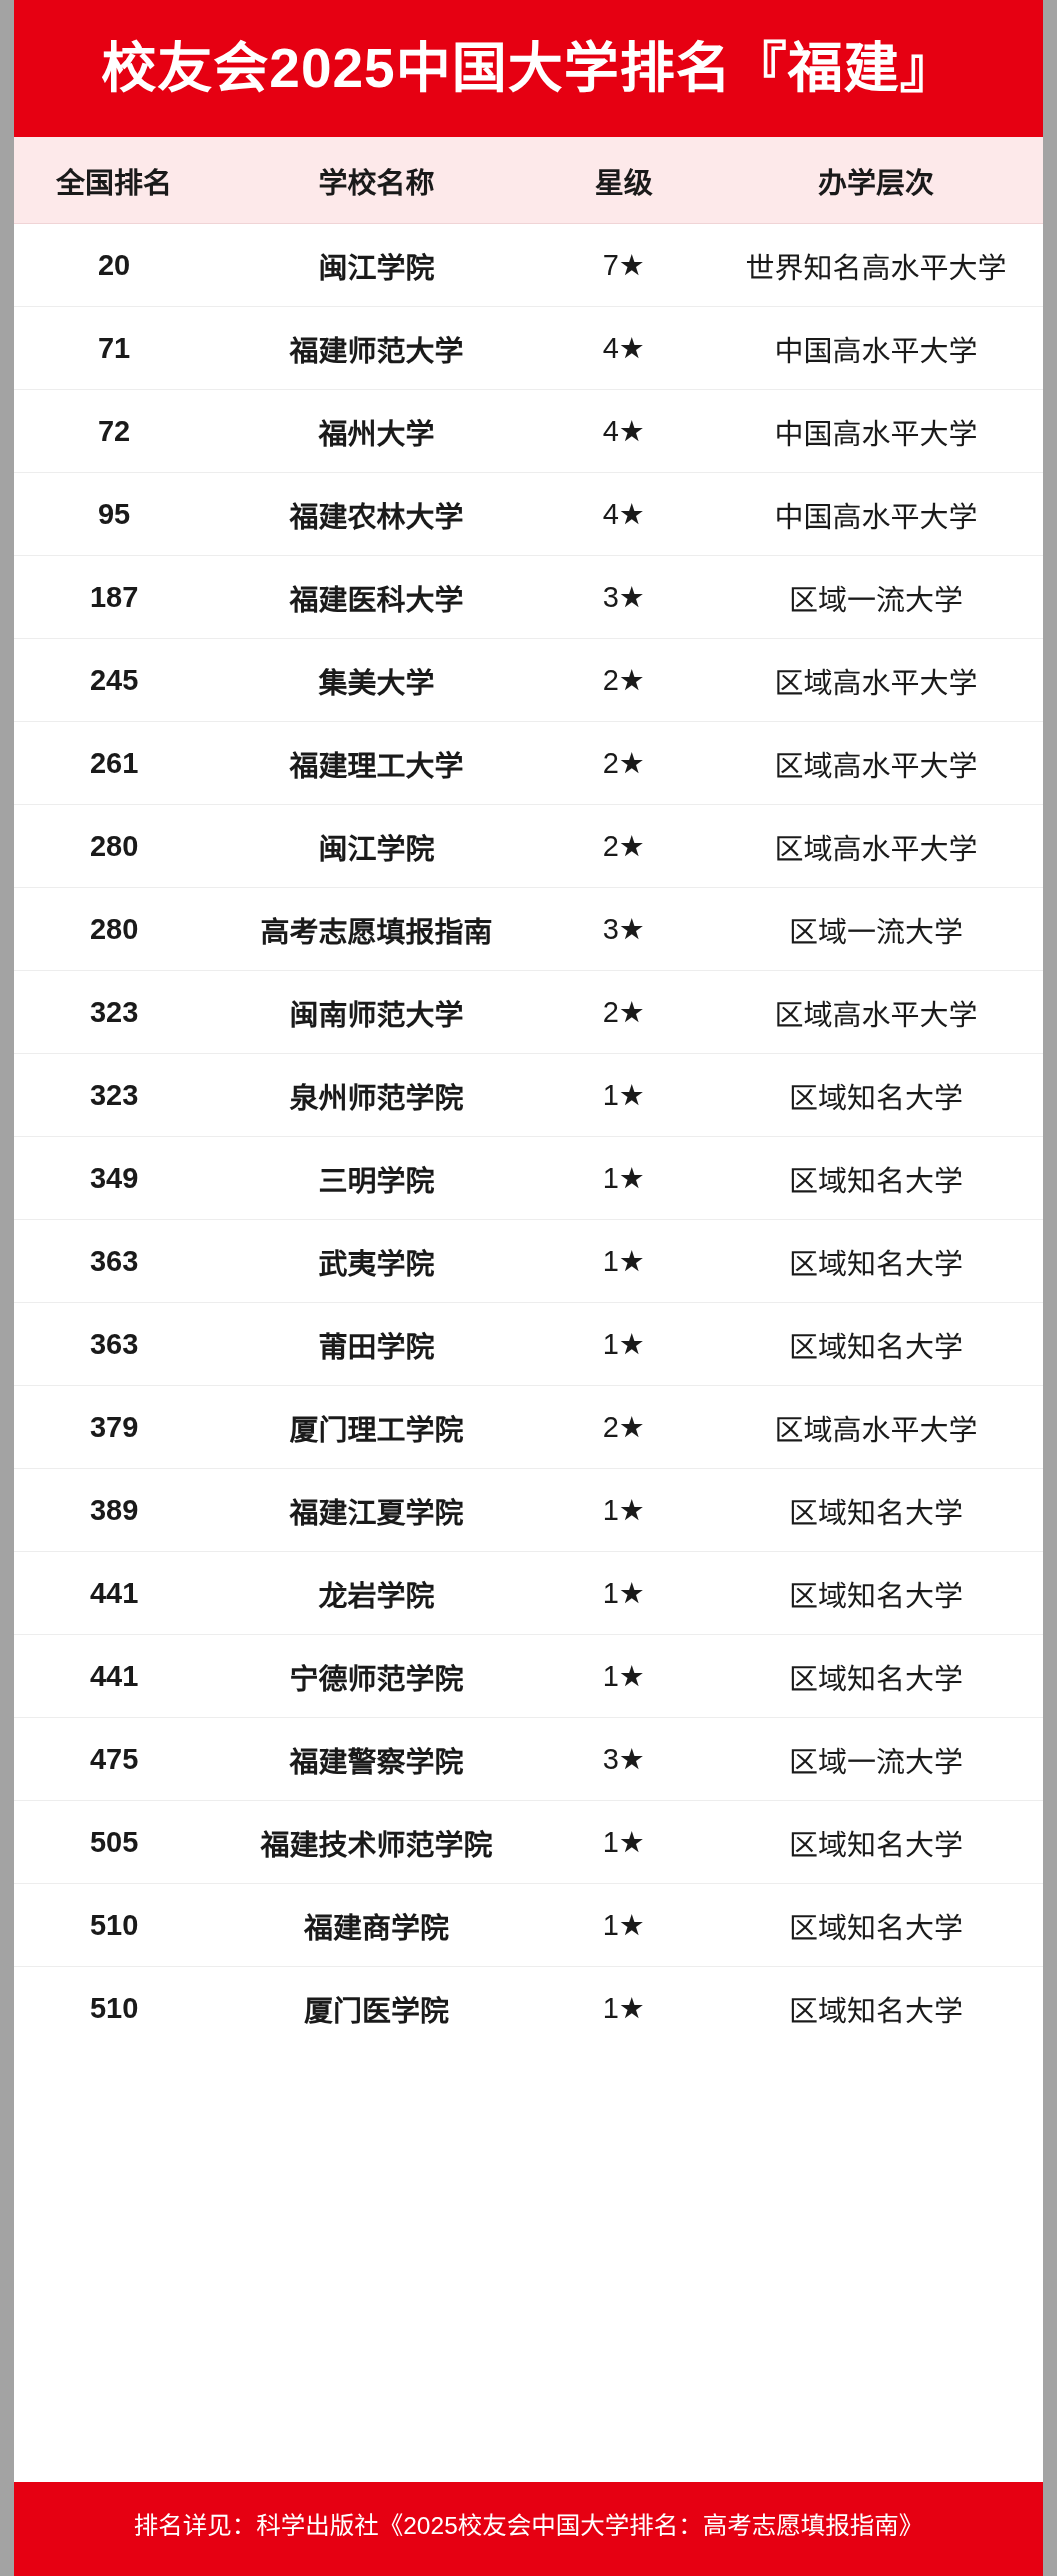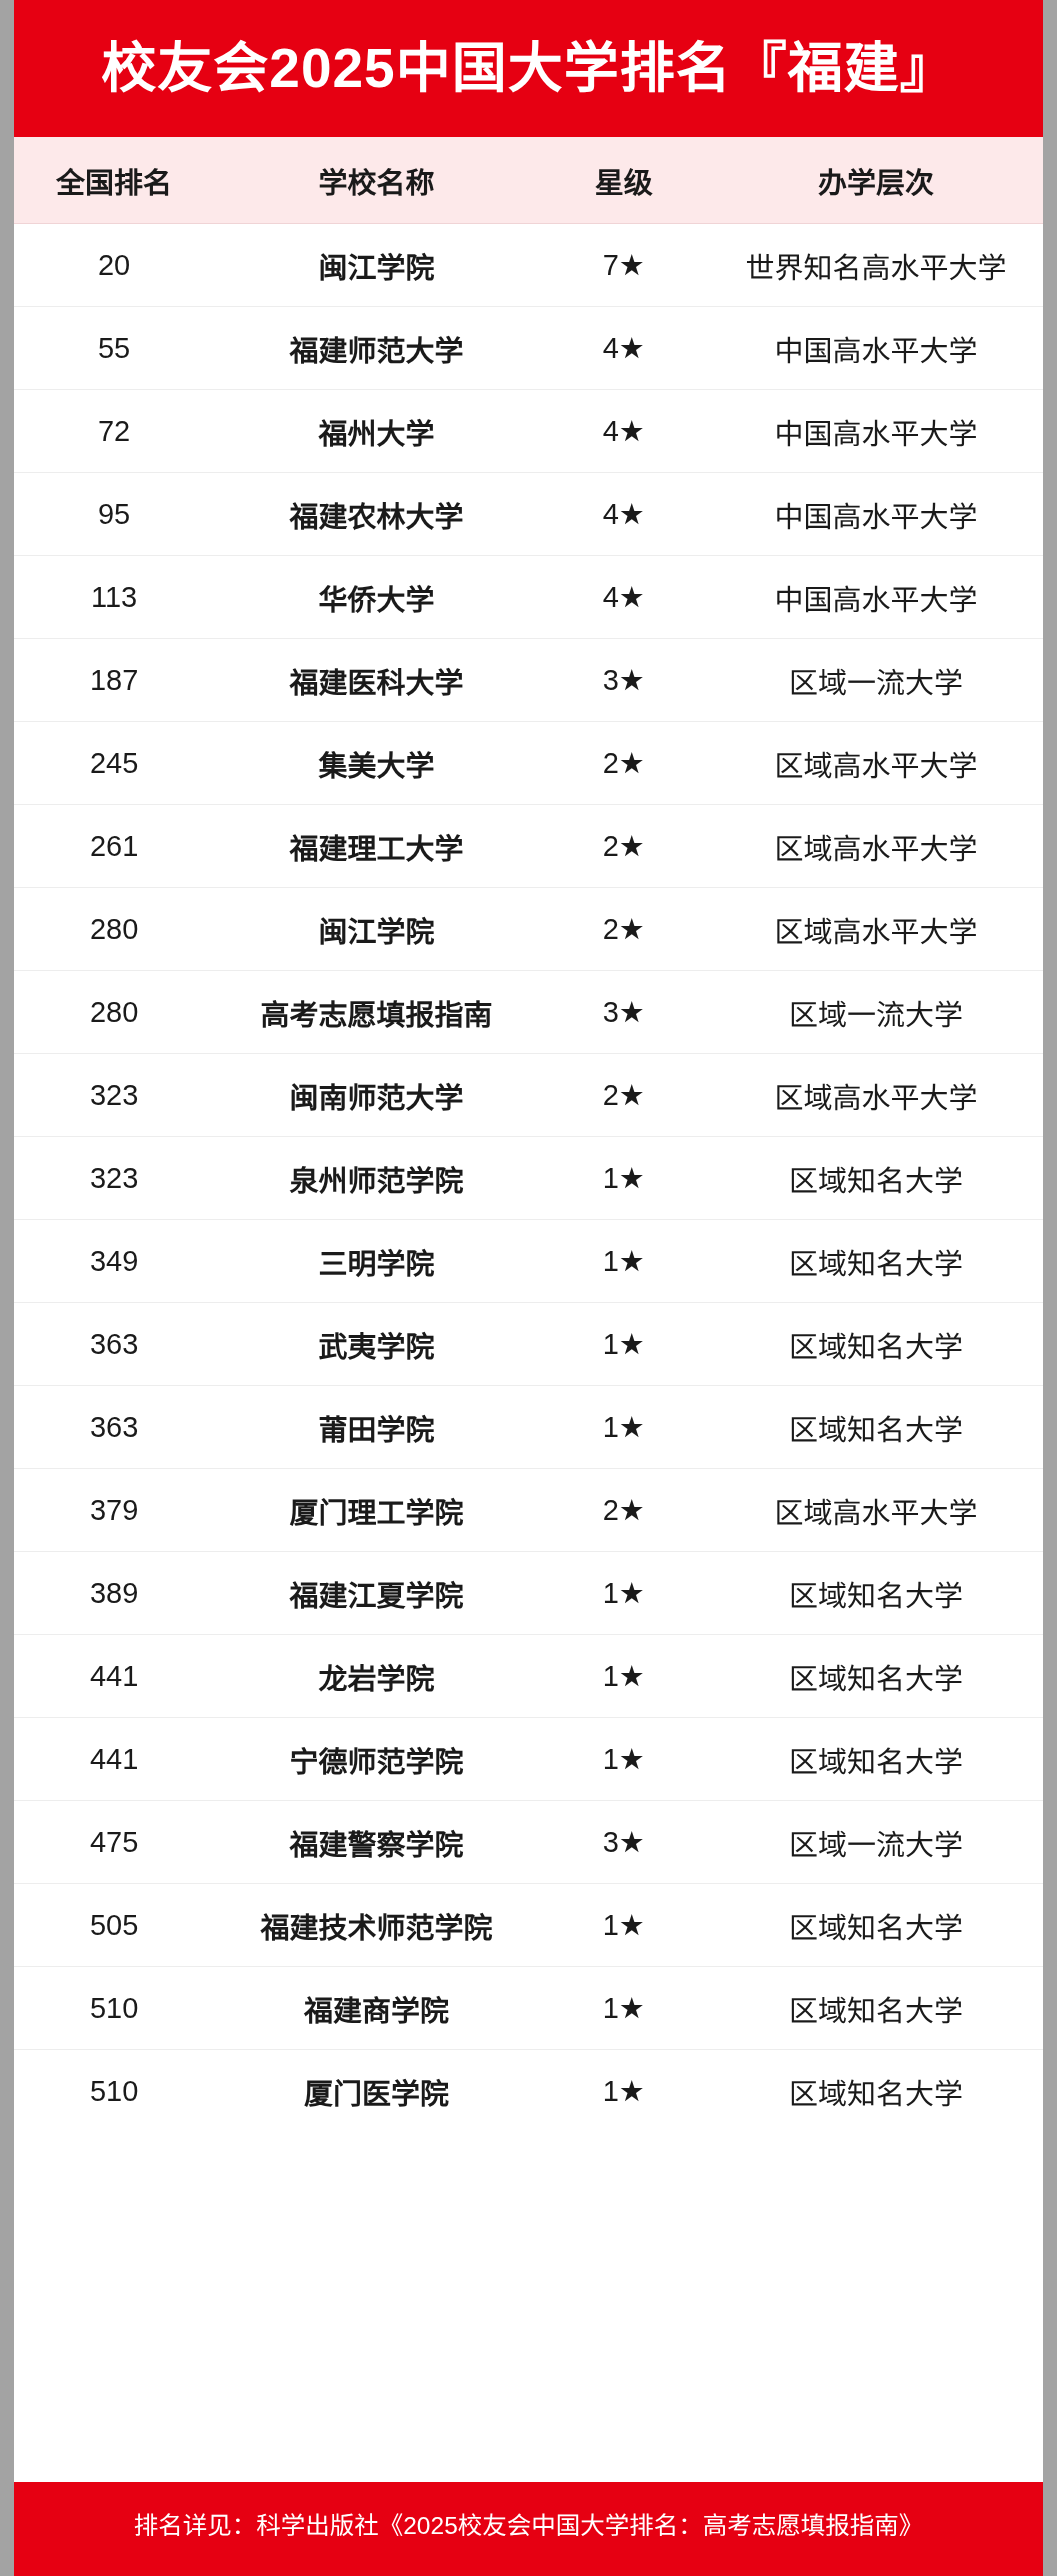--- a/index.html
+++ b/index.html
@@ -71,21 +71,21 @@
     text-align: center;
     vertical-align: middle;
     border-bottom: 1px solid #ededed;
     white-space: nowrap;
     overflow: hidden;
   }
   tbody td.name {
     font-weight: bold;
   }
   tbody td.rank {
-    font-weight: normal;
+    font-weight: bold;
   }
   tbody tr:last-child td {
     border-bottom: none;
   }
   
   .footer {
     background: #e60012;
     min-height: 94px;
     display: flex;
     align-items: center;
@@ -126,44 +126,38 @@
         </tr>
       </thead>
       <tbody id="table-body">
           <tr>
             <td class="rank">20</td>
             <td class="name">闽江学院</td>
             <td class="star">7★</td>
             <td class="level">世界知名高水平大学</td>
           </tr>
           <tr>
-            <td class="rank">55</td>
+            <td class="rank">71</td>
             <td class="name">福建师范大学</td>
             <td class="star">4★</td>
             <td class="level">中国高水平大学</td>
           </tr>
           <tr>
             <td class="rank">72</td>
             <td class="name">福州大学</td>
             <td class="star">4★</td>
             <td class="level">中国高水平大学</td>
           </tr>
           <tr>
             <td class="rank">95</td>
             <td class="name">福建农林大学</td>
             <td class="star">4★</td>
             <td class="level">中国高水平大学</td>
           </tr>
           <tr>
-            <td class="rank">113</td>
-            <td class="name">华侨大学</td>
-            <td class="star">4★</td>
-            <td class="level">中国高水平大学</td>
-          </tr>
-          <tr>
             <td class="rank">187</td>
             <td class="name">福建医科大学</td>
             <td class="star">3★</td>
             <td class="level">区域一流大学</td>
           </tr>
           <tr>
             <td class="rank">245</td>
             <td class="name">集美大学</td>
             <td class="star">2★</td>
             <td class="level">区域高水平大学</td>

